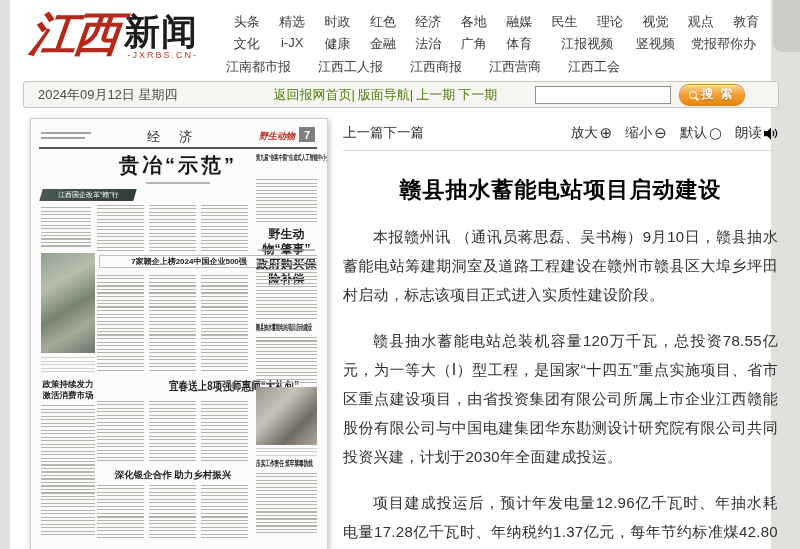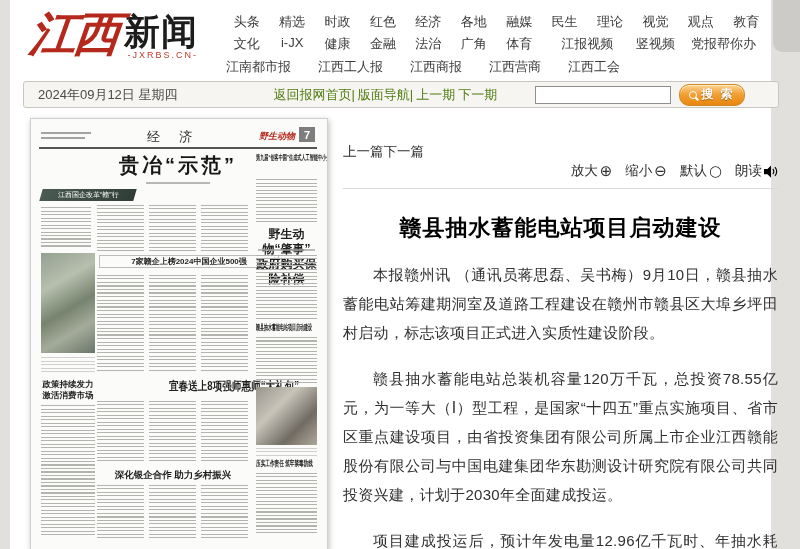--- a/index.html
+++ b/index.html
@@ -76,21 +76,21 @@
   .box500{left:60px;top:128px;width:180px;height:13px;border:1px solid #bdbdbb;
     display:flex;align-items:center;justify-content:center;font-size:8px;font-weight:bold;color:#1f1f1f;}
 
   
   .art{position:absolute;left:333px;top:124px;width:435px;}
   .art-toolbar{display:flex;justify-content:space-between;align-items:center;font-size:13.5px;color:#2e2e2e;
     padding-bottom:8px;border-bottom:1px solid #dadada;}
   .tb-left{display:flex;}
   .tb-left span{cursor:pointer;}
   .tb-right{display:flex;gap:13px;align-items:center;}
-  .tb-right .tool{display:flex;align-items:center;gap:2px;cursor:pointer;margin-top:38px;}
+  .tb-right .tool{display:flex;align-items:center;gap:2px;cursor:pointer;}
   .gly{font-family:"DejaVu Sans",sans-serif;font-size:15px;line-height:1;}
   .art-title{margin-top:24px;text-align:center;font-size:22px;font-weight:bold;color:#000;letter-spacing:1px;}
   .art-body p{font-size:15px;line-height:29px;color:#303030;text-indent:2em;text-align:justify;
     letter-spacing:.3px;margin:17px 0 0 0;}
 </style>
 </head>
 <body>
 
 <div class="card">
 

